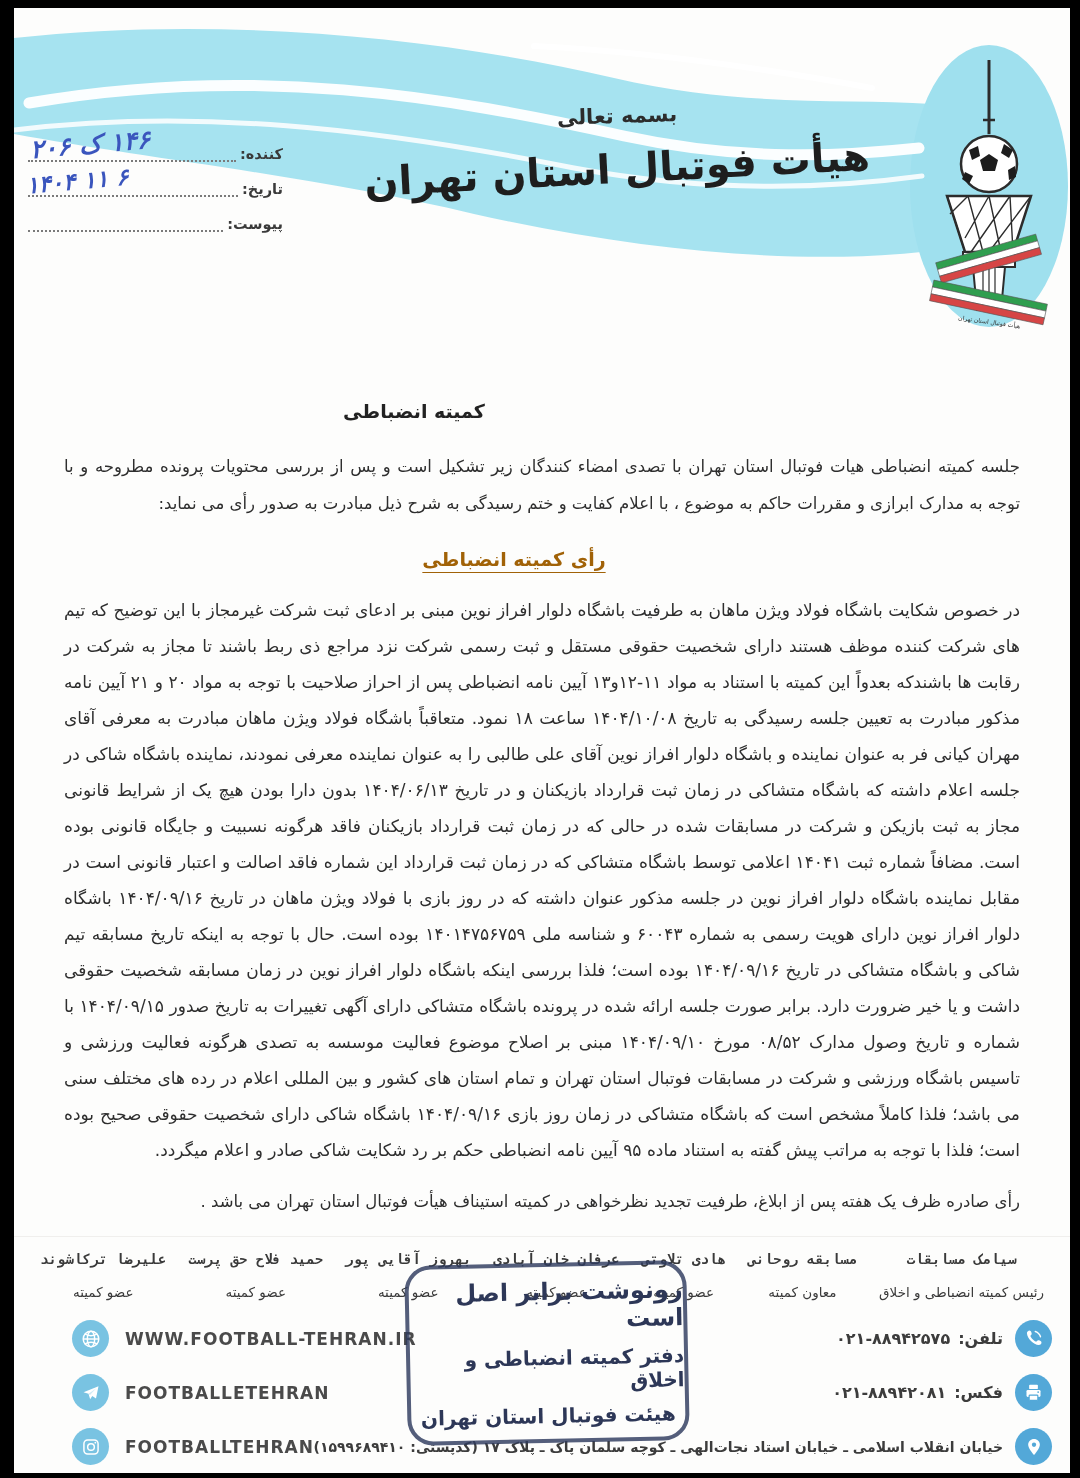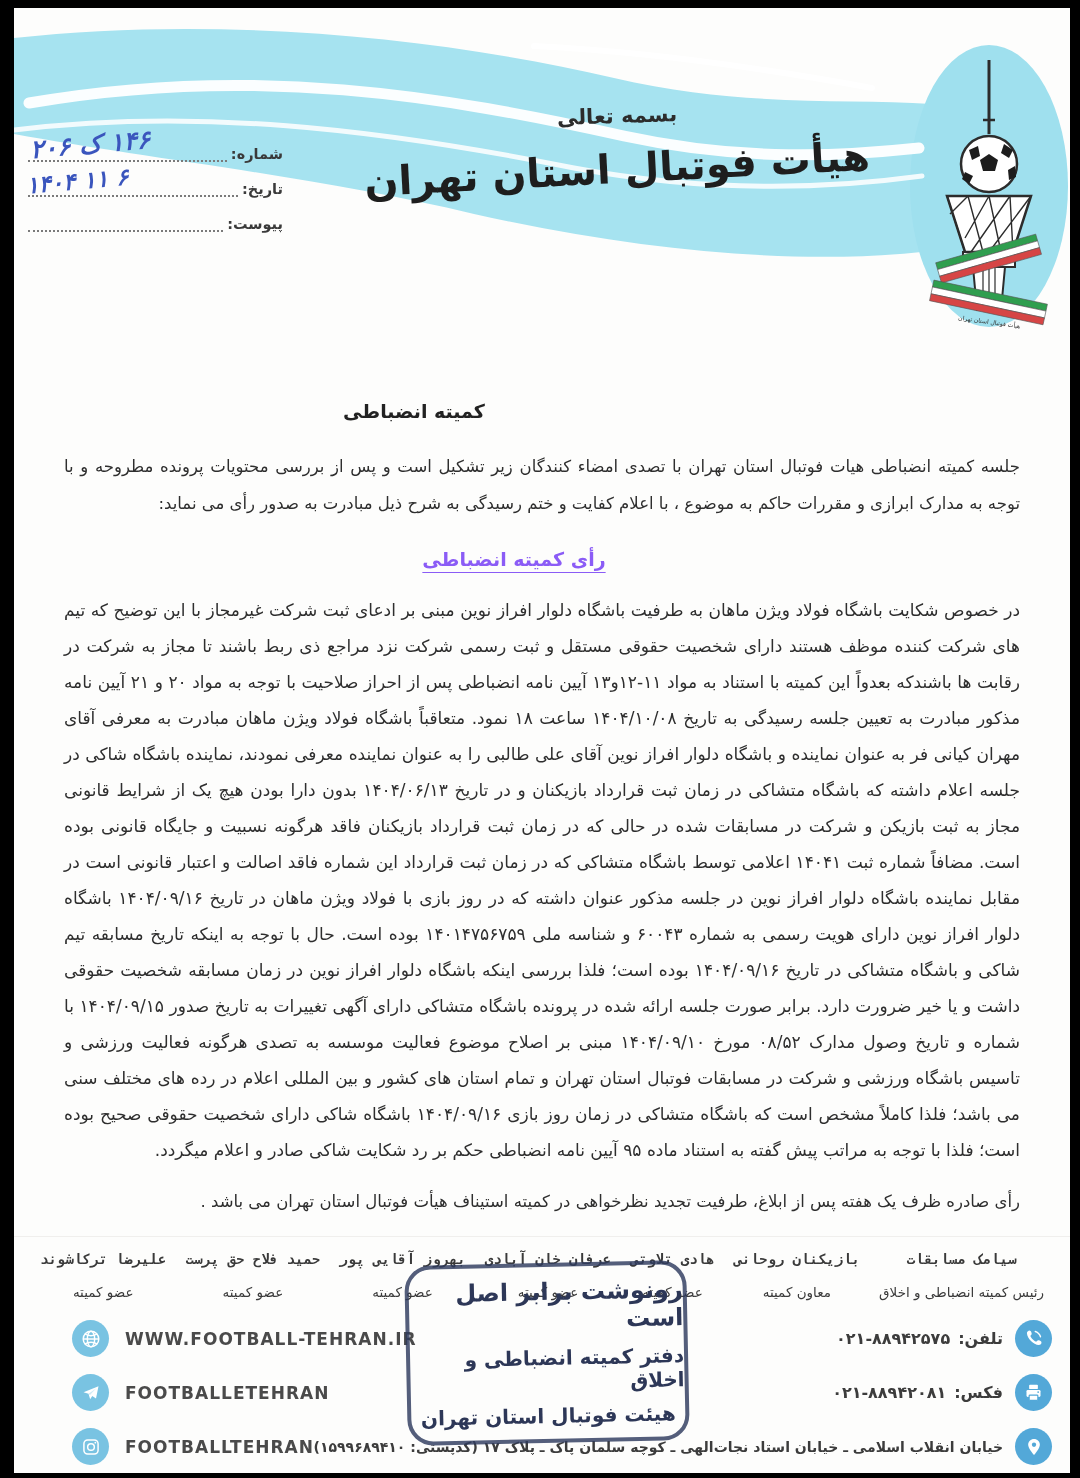--- a/index.html
+++ b/index.html
@@ -44,21 +44,21 @@
   .doc-body{direction:rtl;padding:0 50px;color:#2e2e2e;}
   .h-committee{
     text-align:center;transform:translateX(-128px);
     font-size:19px;font-weight:bold;color:#222;margin:62px 0 0 0;
   }
   .intro{
     margin-top:26px;font-size:16.5px;line-height:37px;text-align:justify;
   }
   .h-verdict{
     text-align:center;transform:translateX(-28px);
-    font-size:19px;font-weight:bold;color:#8b5cf6;margin:26px 0 12px 0;
+    font-size:19px;font-weight:bold;color:#a16207;margin:26px 0 12px 0;
     text-decoration:underline;text-underline-offset:6px;
   }
   .verdict{
     margin-top:22px;font-size:17px;line-height:36px;text-align:justify;color:#2e2e2e;
   }
   .appeal{margin-top:2px;font-size:16.5px;line-height:34px;text-align:right;}
   
   .footer{position:relative;margin-top:14px;border-top:1px solid #f0efed;padding-top:14px;}
   .signatures{
     display:flex;direction:rtl;padding:0 26px;justify-content:space-between;
@@ -151,21 +151,21 @@
         </g>
         <text x="975" y="316" text-anchor="middle" font-size="6" fill="#333333" stroke="none" transform="rotate(8 975 316)" font-family="DejaVu Sans, sans-serif">هیأت فوتبال استان تهران</text>
       </g>
     </svg>
 
     <div class="bismillah">بسمه تعالی</div>
     <div class="org-title">هیأت فوتبال استان تهران</div>
 
     <div class="meta">
       <div class="meta-row">
-        <span class="label">شماره:</span>
+        <span class="label">کننده:</span>
         <span class="dots"></span>
       </div>
       <div class="meta-row">
         <span class="label">تاریخ:</span>
         <span class="dots"></span>
       </div>
       <div class="meta-row">
         <span class="label">پیوست:</span>
         <span class="dots"></span>
       </div>
@@ -183,21 +183,21 @@
   </div>
 
   <div class="footer">
 
     <div class="signatures">
       <div class="sig">
         <div class="sig-name">سیامک مسابقات</div>
         <div class="sig-role">رئیس کمیته انضباطی و اخلاق</div>
       </div>
       <div class="sig">
-        <div class="sig-name">بازیکنان روحانی</div>
+        <div class="sig-name">مسابقه روحانی</div>
         <div class="sig-role">معاون کمیته</div>
       </div>
       <div class="sig">
         <div class="sig-name">هادی تلاوتی</div>
         <div class="sig-role">عضو کمیته</div>
       </div>
       <div class="sig">
         <div class="sig-name">عرفان خان آبادی</div>
         <div class="sig-role">عضو کمیته</div>
       </div>

